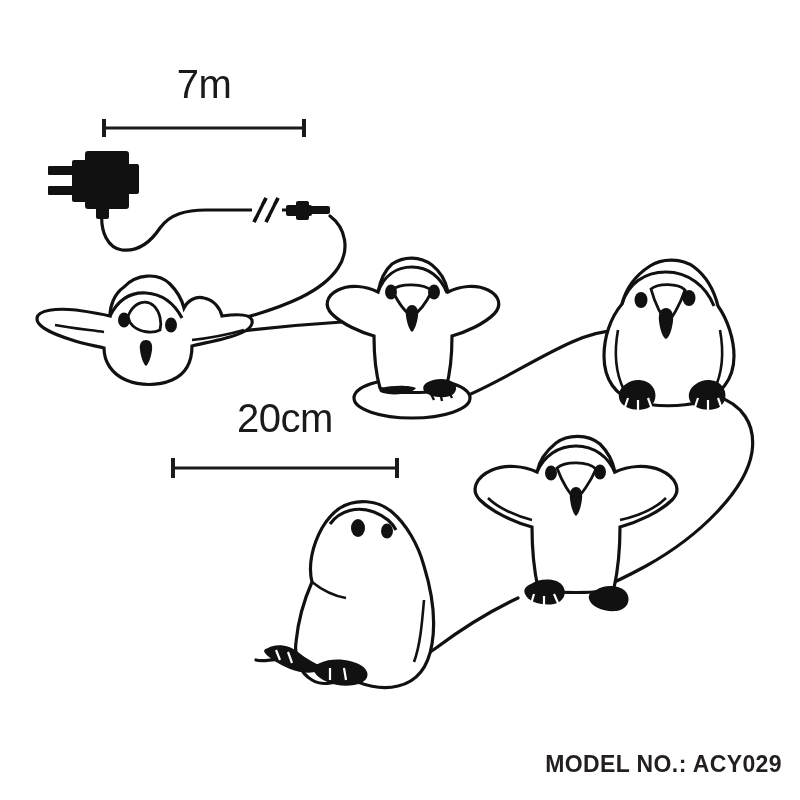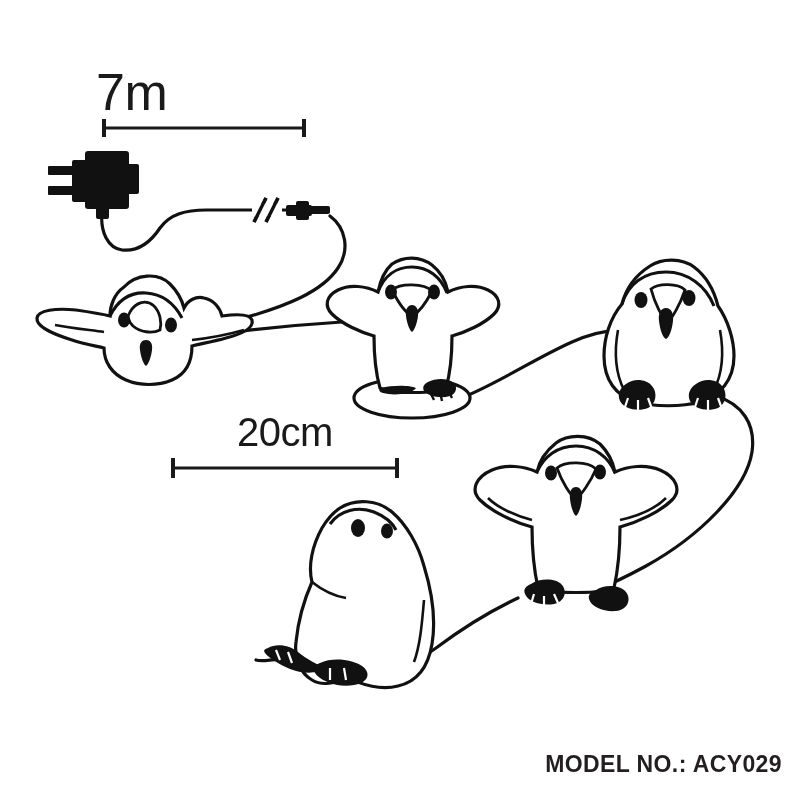--- a/index.html
+++ b/index.html
@@ -31,29 +31,29 @@
   }
   .dim-label {
     position: absolute;
     font-family: "Liberation Sans", sans-serif;
     font-weight: 400;
     color: #1a1a1a;
     white-space: nowrap;
     letter-spacing: -0.5px;
   }
   #label-7m {
-    left: 96px;
+    left: 103px;
     top: 62px;
     width: 202px;
-    text-align: left;
-    font-size: 52px;
+    text-align: center;
+    font-size: 40px;
   }
   #label-20cm {
     left: 172px;
-    top: 410px;
+    top: 396px;
     width: 226px;
     text-align: center;
     font-size: 40px;
   }
   #model-no {
     position: absolute;
     right: 18px;
     bottom: 22px;
     font-family: Liberation Sans, sans-serif;
     font-weight: 700;

